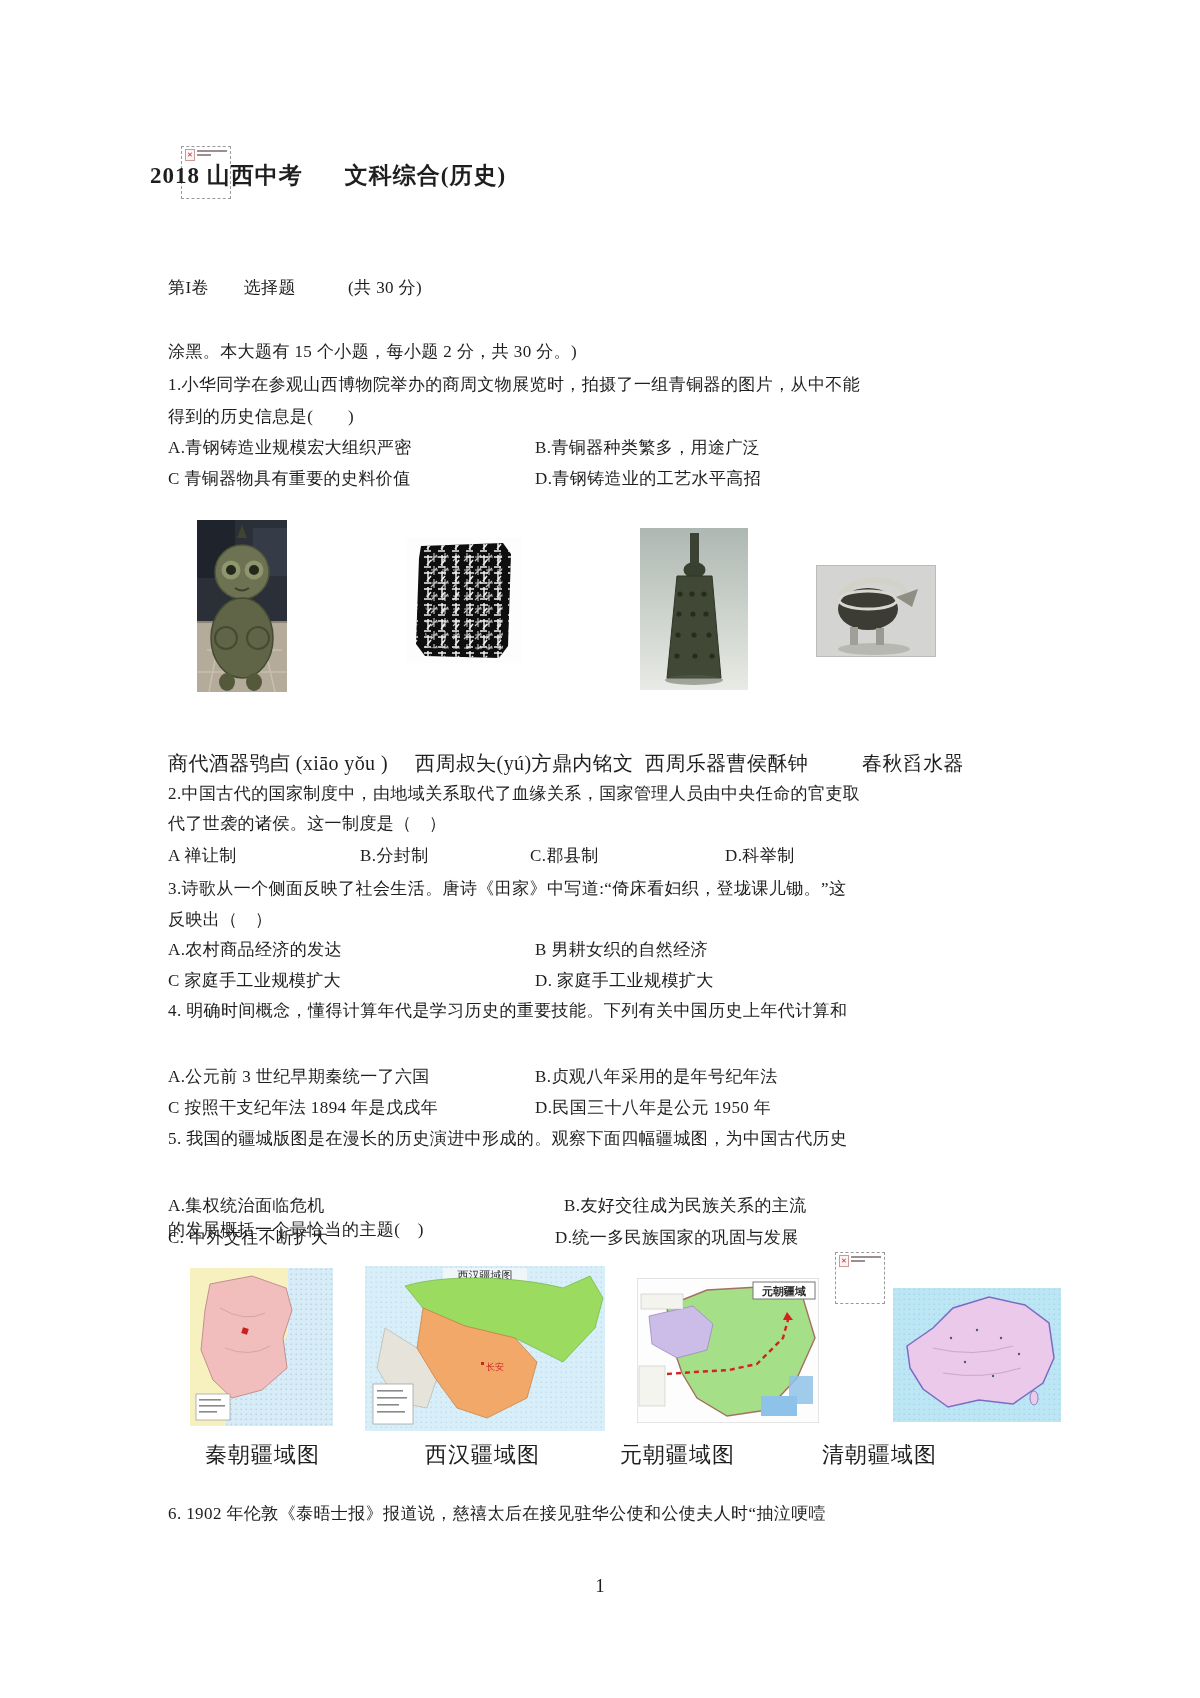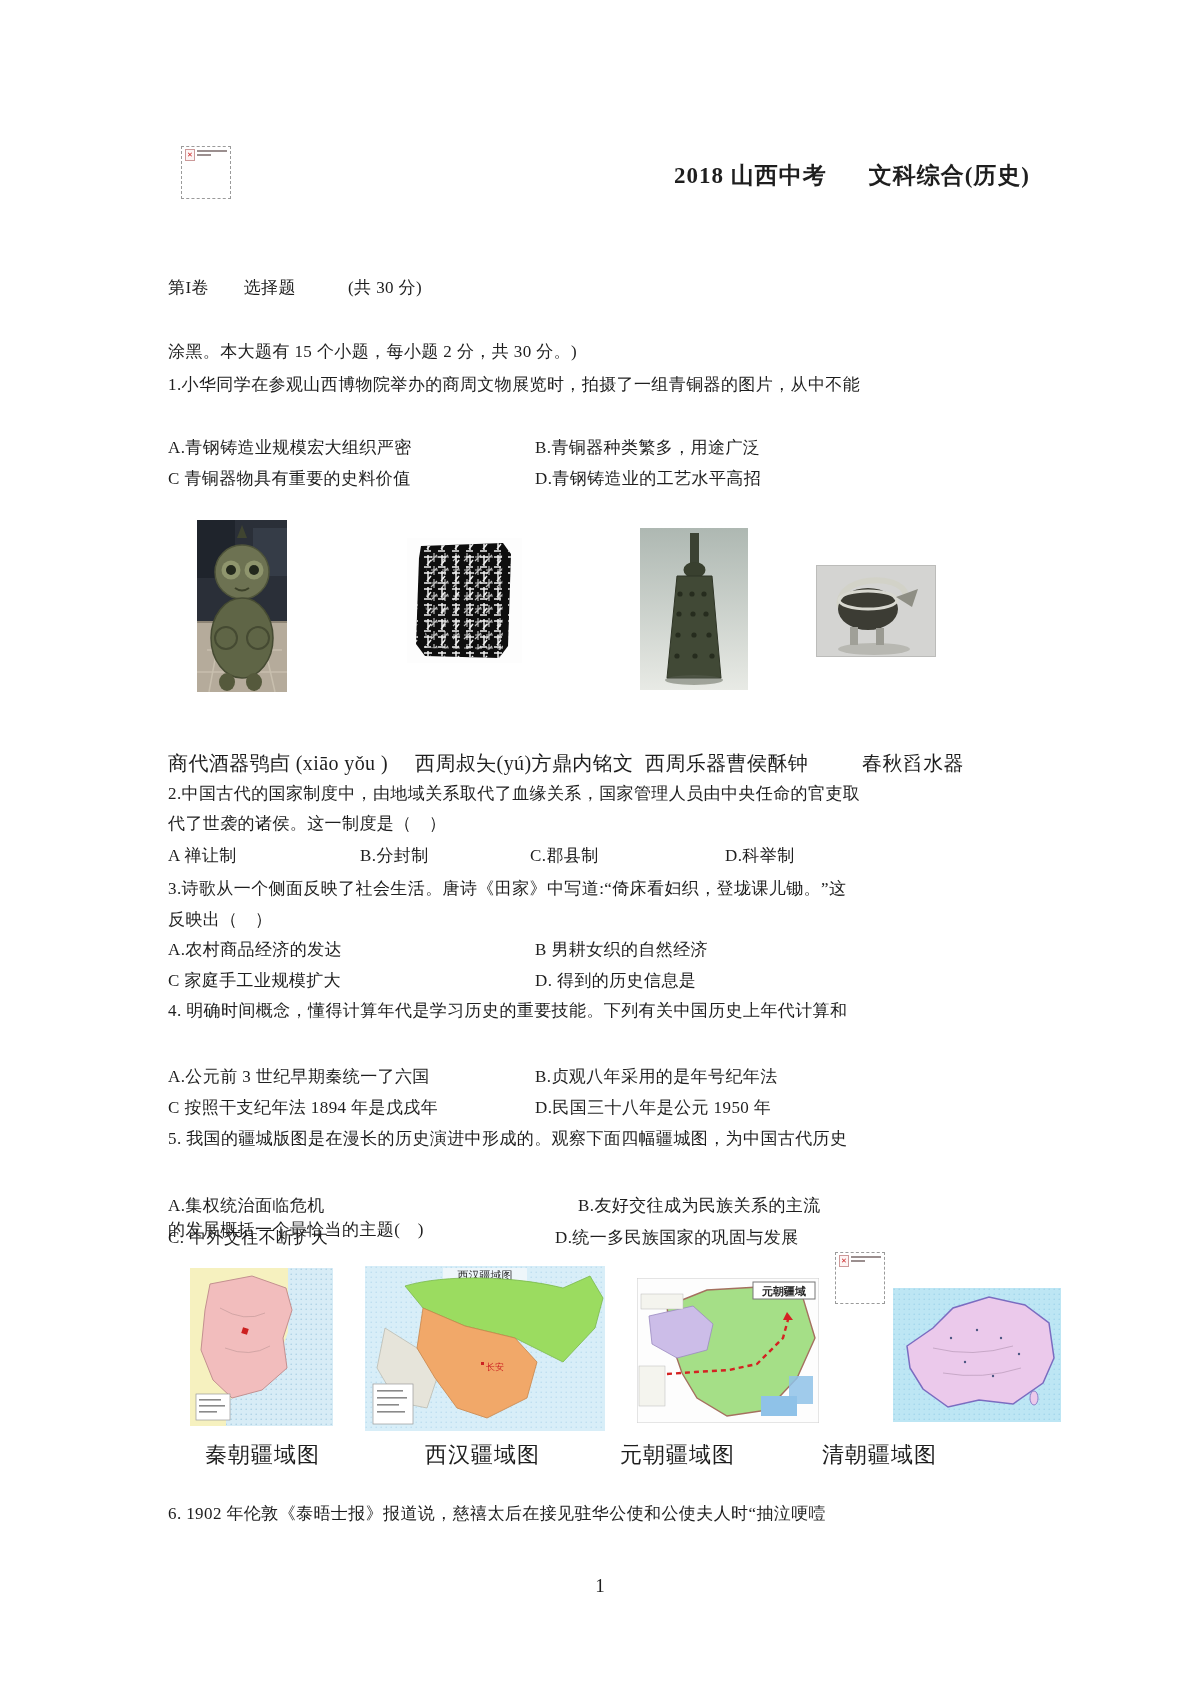--- a/index.html
+++ b/index.html
@@ -1,21 +1,21 @@
 <!DOCTYPE html>
 <html><head>
 <meta charset="utf-8">
 <style>
   html,body{margin:0;padding:0;background:#ffffff;}
   .page{
     position:relative;width:1200px;height:1698px;margin:0 auto;background:#ffffff;
     font-family:"Liberation Serif","DejaVu Serif",serif;color:#1e1e1e;overflow:hidden;
   }
   .title{
-    position:absolute;left:150px;top:160px;width:880px;text-align:right;
+    position:absolute;left:150px;top:160px;width:880px;text-align:left;
     font-size:23px;font-weight:bold;letter-spacing:1px;white-space:nowrap;
   }
   .title .t1{margin-right:42px;}
   .line{
     position:absolute;left:168px;width:872px;font-size:17px;line-height:27px;
     white-space:nowrap;letter-spacing:0.4px;
   }
   .opt{position:absolute;top:0;white-space:nowrap;}
   .placeholder{
     position:absolute;background:#ffffff;border:1px dashed #9a9a9a;
@@ -51,20 +51,21 @@
   </div>
 
   <div class="title">
     <span class="t1">2018 山西中考</span><span>文科综合(历史)</span>
   </div>
 
   <div class="line" style="top:274px">第I卷　　选择题　　　(共 30 分)</div>
   <div class="line" style="top:338px">涂黑。本大题有 15 个小题，每小题 2 分，共 30 分。)</div>
 
   <div class="line" style="top:371px">1.小华同学在参观山西博物院举办的商周文物展览时，拍摄了一组青铜器的图片，从中不能</div>
+  <div class="line" style="top:403px">得到的历史信息是(　　)</div>
   <div class="line" style="top:434px">
     <span class="opt" style="left:0">A.青钢铸造业规模宏大组织严密</span>
     <span class="opt" style="left:367px">B.青铜器种类繁多，用途广泛</span>
   </div>
   <div class="line" style="top:465px">
     <span class="opt" style="left:0">C 青铜器物具有重要的史料价值</span>
     <span class="opt" style="left:367px">D.青钢铸造业的工艺水平高招</span>
   </div>
 
   <div class="figure" style="left:197px;top:520px">
@@ -168,38 +169,38 @@
   </div>
 
   <div class="line" style="top:875px">3.诗歌从一个侧面反映了社会生活。唐诗《田家》中写道:“倚床看妇织，登垅课儿锄。”这</div>
   <div class="line" style="top:906px">反映出（　）</div>
   <div class="line" style="top:936px">
     <span class="opt" style="left:0">A.农村商品经济的发达</span>
     <span class="opt" style="left:367px">B 男耕女织的自然经济</span>
   </div>
   <div class="line" style="top:967px">
     <span class="opt" style="left:0">C 家庭手工业规模扩大</span>
-    <span class="opt" style="left:367px">D. 得到的历史信息是</span>
+    <span class="opt" style="left:367px">D. 家庭手工业规模扩大</span>
   </div>
 
   <div class="line" style="top:997px">4. 明确时间概念，懂得计算年代是学习历史的重要技能。下列有关中国历史上年代计算和</div>
   <div class="line" style="top:1063px">
     <span class="opt" style="left:0">A.公元前 3 世纪早期秦统一了六国</span>
     <span class="opt" style="left:367px">B.贞观八年采用的是年号纪年法</span>
   </div>
   <div class="line" style="top:1094px">
     <span class="opt" style="left:0">C 按照干支纪年法 1894 年是戊戌年</span>
     <span class="opt" style="left:367px">D.民国三十八年是公元 1950 年</span>
   </div>
 
   <div class="line" style="top:1125px">5. 我国的疆城版图是在漫长的历史演进中形成的。观察下面四幅疆城图，为中国古代历史</div>
   <div class="line" style="top:1216px">的发展概括一个最恰当的主题(　)</div>
   <div class="line" style="top:1192px">
     <span class="opt" style="left:0">A.集权统治面临危机</span>
-    <span class="opt" style="left:410px">B.友好交往成为民族关系的主流</span>
+    <span class="opt" style="left:396px">B.友好交往成为民族关系的主流</span>
   </div>
   <div class="line" style="top:1224px">
     <span class="opt" style="left:0">C. 中外交往不断扩大</span>
     <span class="opt" style="left:387px">D.统一多民族国家的巩固与发展</span>
   </div>
 
   <div class="placeholder" style="left:835px;top:1252px;width:50px;height:52px;">
     <div class="ph-head">
       <div class="ph-icon">✕</div>
       <div class="ph-bars">

